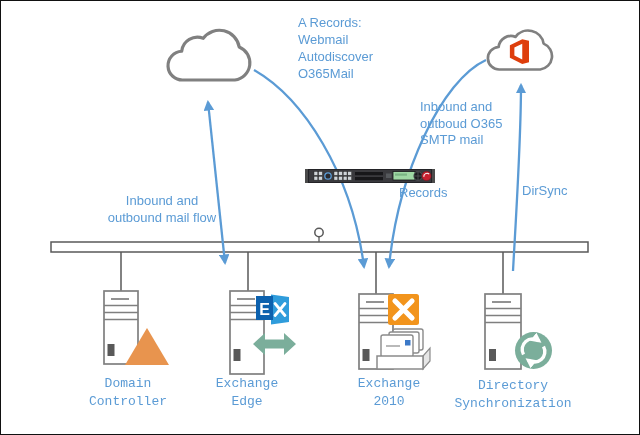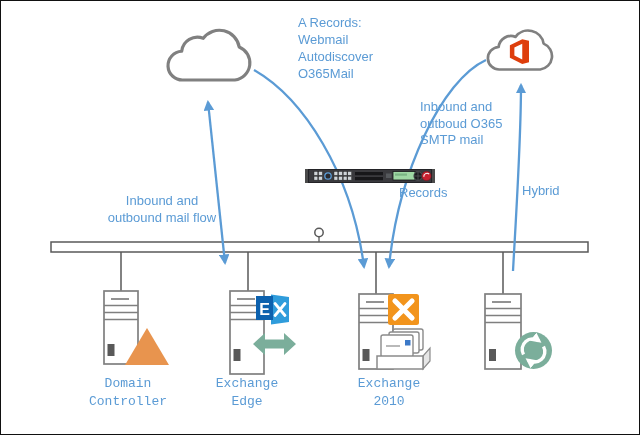--- a/index.html
+++ b/index.html
@@ -159,22 +159,24 @@
   <div class="lbl big" style="left:297px;top:13px">A Records:
 Webmail
 Autodiscover
 O365Mail</div>
   <div class="lbl" style="left:96px;top:192px;width:130px;text-align:center">Inbound and
 outbound mail flow</div>
   <div class="lbl" style="left:419px;top:98px">Inbound and
 outboud O365
 SMTP mail</div>
   <div class="lbl" style="left:398px;top:184px">Records</div>
-  <div class="lbl" style="left:521px;top:182px">Hybrid</div>
+  <div class="lbl" style="left:521px;top:182px">DirSync</div>
 
   <div class="node-lbl" style="left:127px;top:374px">Domain
 Controller</div>
   <div class="node-lbl" style="left:246px;top:374px">Exchange
 Edge</div>
   <div class="node-lbl" style="left:388px;top:374px">Exchange
 2010</div>
+  <div class="node-lbl" style="left:512px;top:376px">Directory
+Synchronization</div>
 
 </div>
 
 </body></html>

